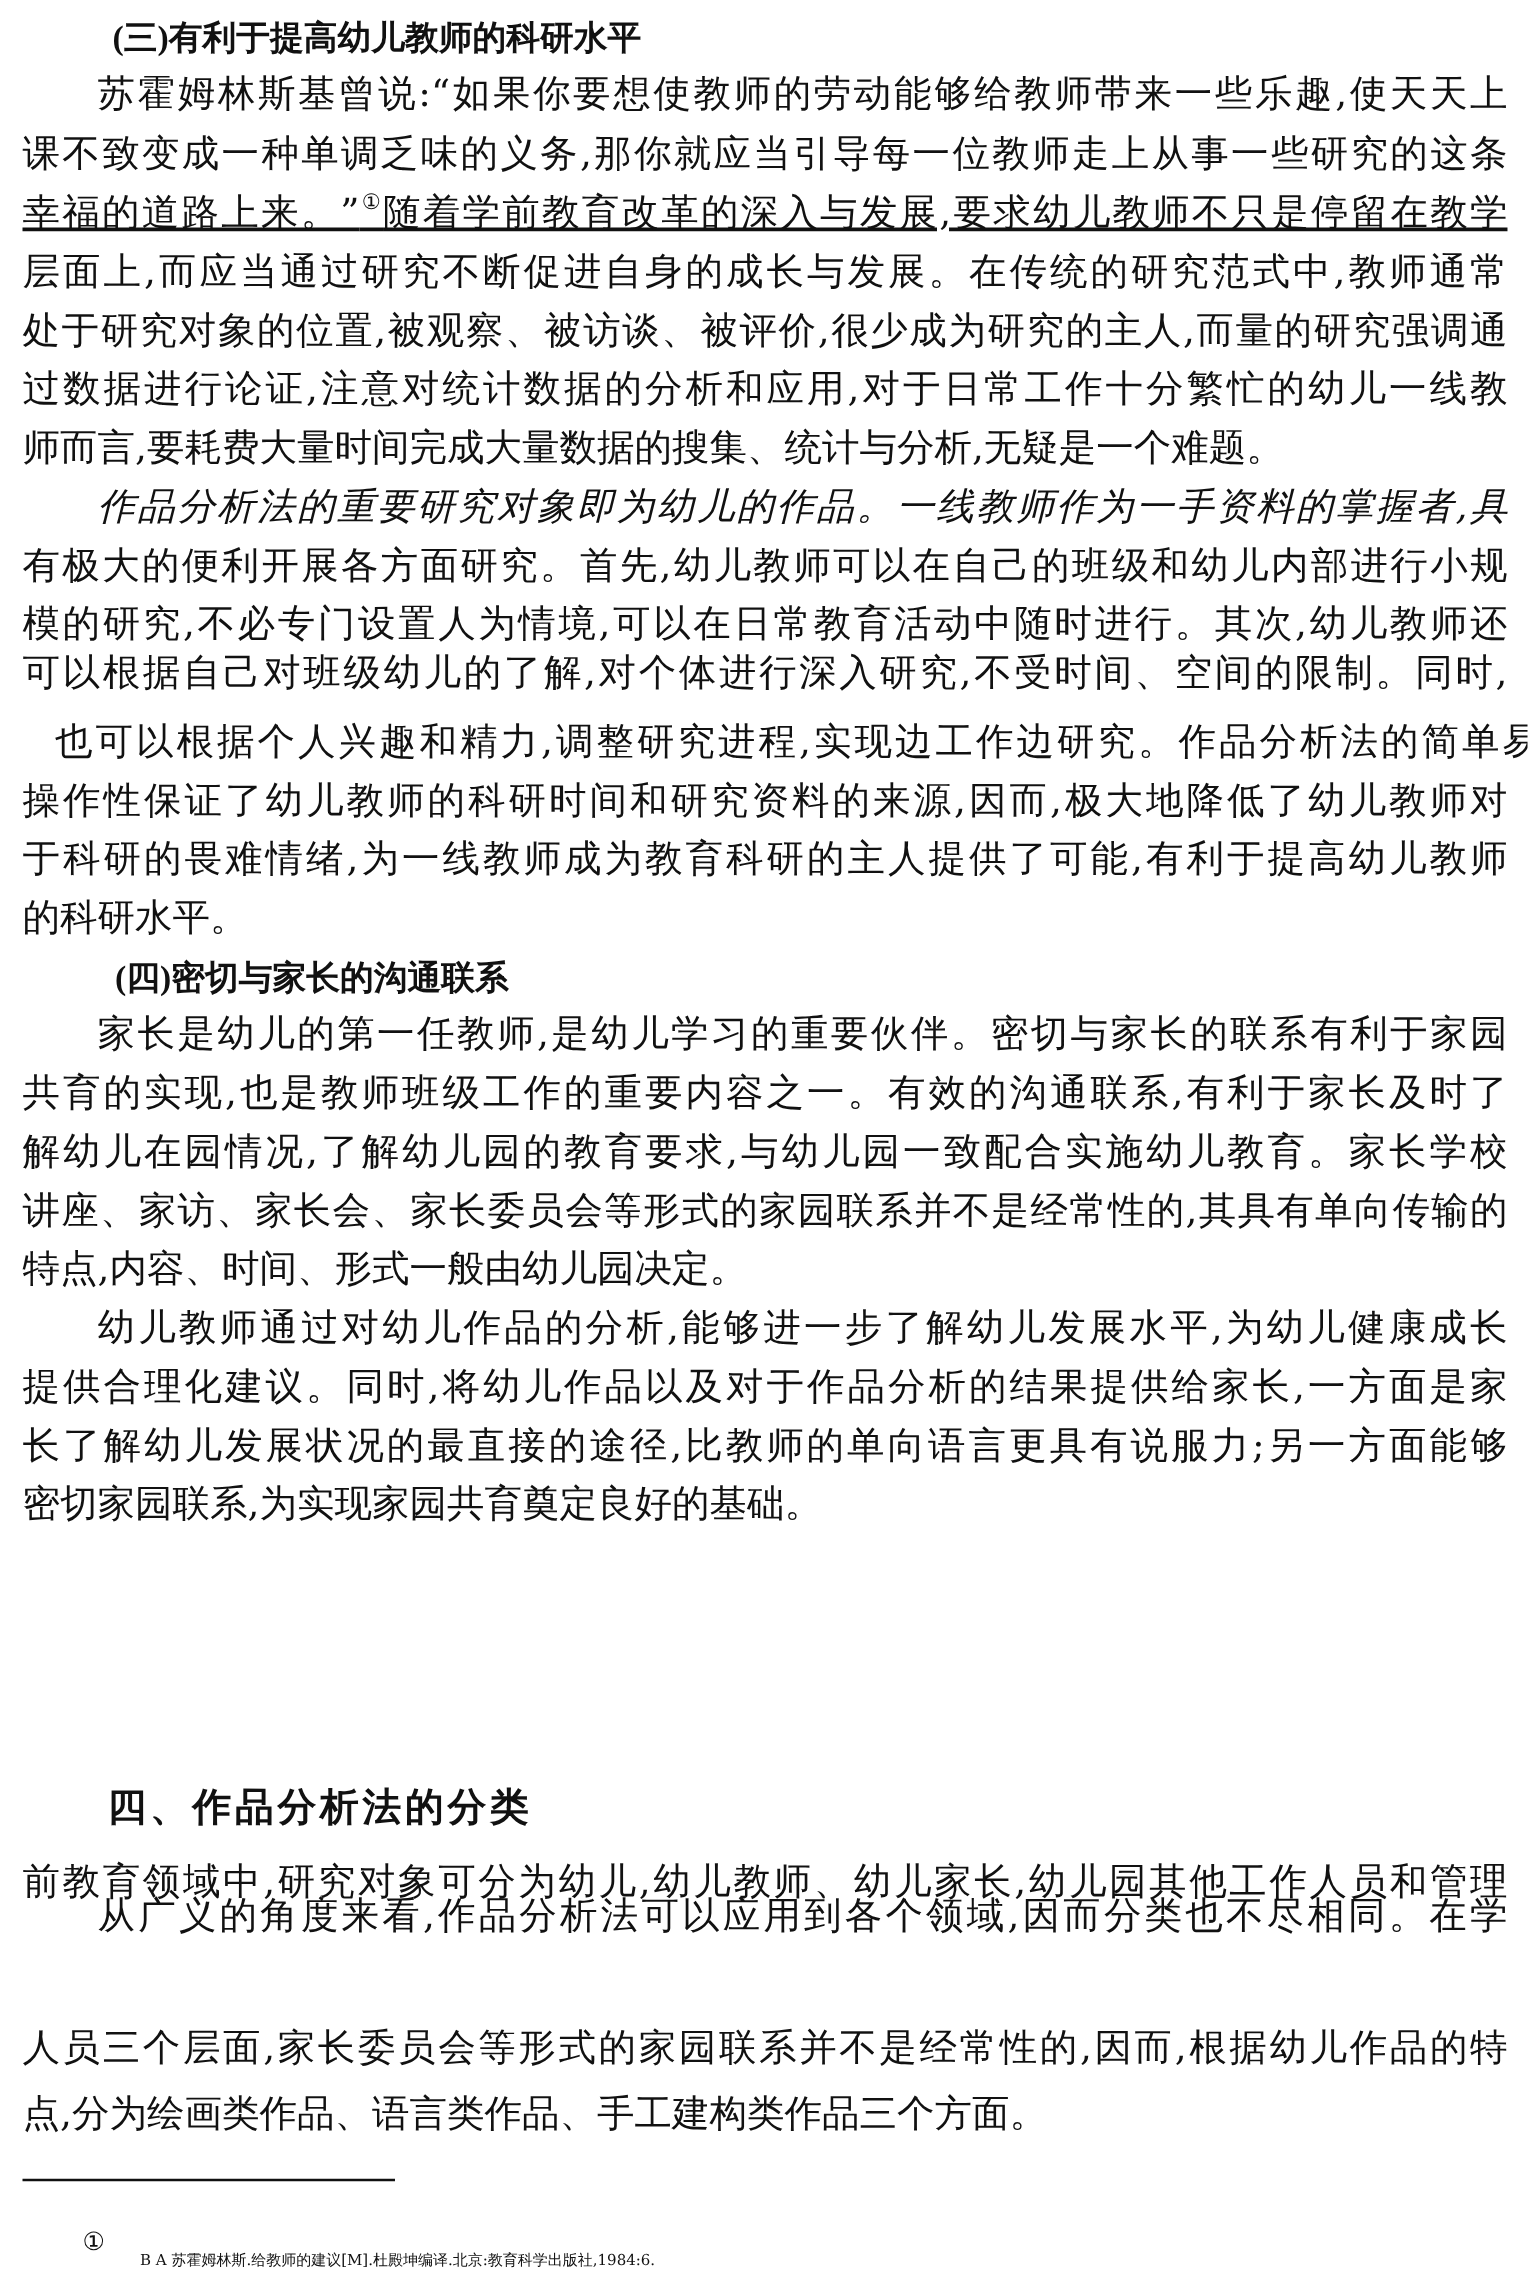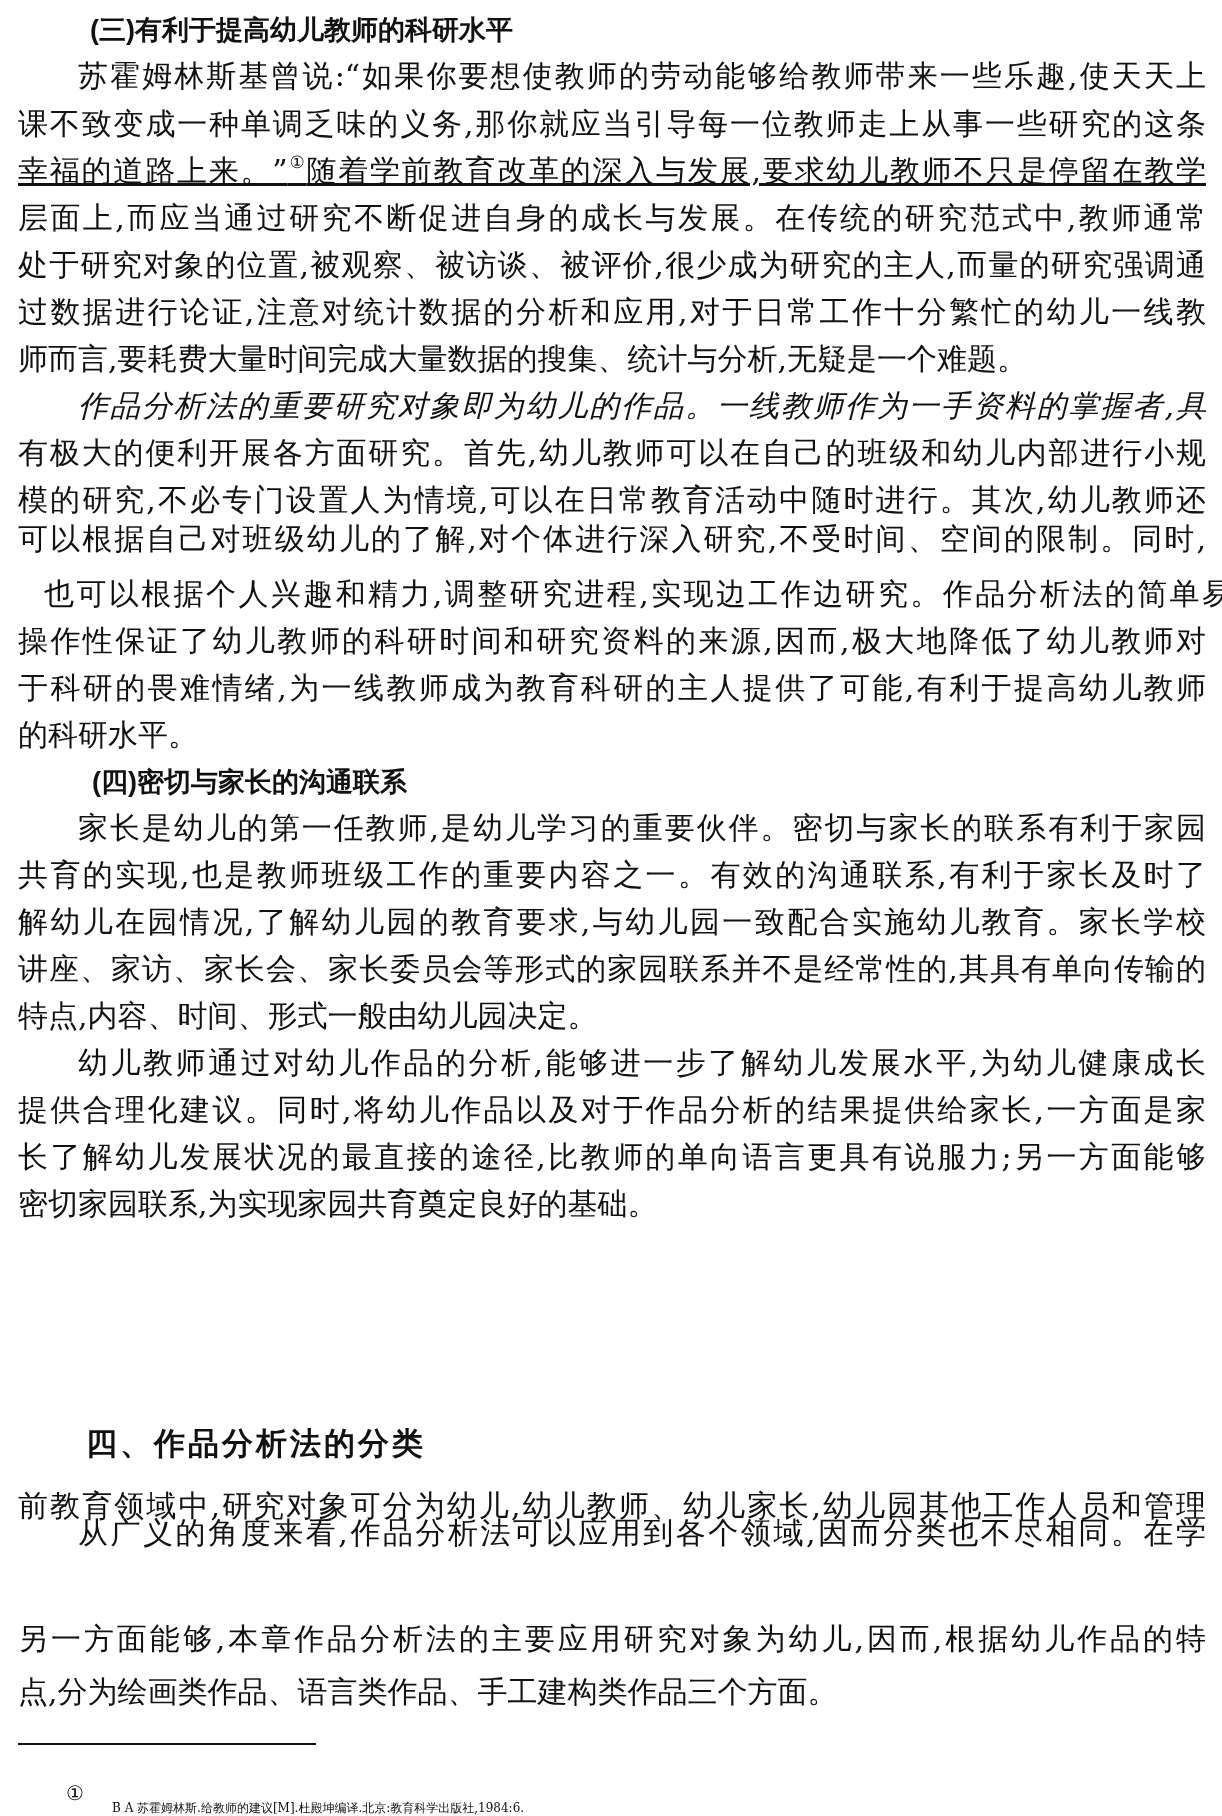--- a/index.html
+++ b/index.html
@@ -12,26 +12,26 @@
   .line {
     position: absolute; left: 0; width: 1188px;
     font-size: 30px; line-height: 36px; height: 36px;
     white-space: nowrap; text-align: justify; text-align-last: justify;
     letter-spacing: 0px;
   }
   .line.last { text-align-last: left; }
   .indent { padding-left: 60px; width: 1128px; }
   .h3 {
     position: absolute; left: 72px; font-size: 27px; line-height: 36px;
-    font-family: Liberation Sans, sans-serif; font-weight: bold;
+    font-family: Liberation Serif, serif; font-weight: bold;
     white-space: nowrap;
   }
   .h2 {
     position: absolute; left: 70px; font-size: 31px; line-height: 40px;
-    font-family: Liberation Mono, monospace; font-weight: bold;
+    font-family: Liberation Sans, sans-serif; font-weight: bold;
     white-space: nowrap; letter-spacing: 3px;
   }
   sup { font-size: 17px; vertical-align: top; line-height: 18px; }
   .rule { position: absolute; left: 18px; top: 1743px; width: 298px; height: 2px; background: #111; }
   .fn-mark { position: absolute; left: 66px; top: 1780px; font-size: 20px; line-height: 26px; }
   .fn-text { position: absolute; left: 112px; top: 1780px; font-size: 12px; line-height: 26px; white-space: nowrap; margin-top: 15px; }
 </style>
 </head>
 <body>
 
@@ -68,19 +68,19 @@
 
   <div class="line indent" style="top:1045px;">幼儿教师通过对幼儿作品的分析,能够进一步了解幼儿发展水平,为幼儿健康成长</div>
   <div class="line" style="top:1092px;">提供合理化建议。同时,将幼儿作品以及对于作品分析的结果提供给家长,一方面是家</div>
   <div class="line" style="top:1139px;">长了解幼儿发展状况的最直接的途径,比教师的单向语言更具有说服力;另一方面能够</div>
   <div class="line last" style="top:1186px;">密切家园联系,为实现家园共育奠定良好的基础。</div>
 
   <div class="h2" style="top:1426px; left:68px;">四、作品分析法的分类</div>
 
   <div class="line indent" style="top:1515px;">从广义的角度来看,作品分析法可以应用到各个领域,因而分类也不尽相同。在学</div>
   <div class="line" style="top:1488px;">前教育领域中,研究对象可分为幼儿,幼儿教师、幼儿家长,幼儿园其他工作人员和管理</div>
-  <div class="line" style="top:1621px;">另一方面能够,本章作品分析法的主要应用研究对象为幼儿,因而,根据幼儿作品的特</div>
+  <div class="line" style="top:1621px;">人员三个层面,家长委员会等形式的家园联系并不是经常性的,因而,根据幼儿作品的特</div>
   <div class="line last" style="top:1674px;">点,分为绘画类作品、语言类作品、手工建构类作品三个方面。</div>
 </div>
 
 <div class="rule"></div>
 <span class="fn-mark">①</span>
 <span class="fn-text">B A 苏霍姆林斯.给教师的建议[M].杜殿坤编译.北京:教育科学出版社,1984:6.</span>
 
 </body></html>

